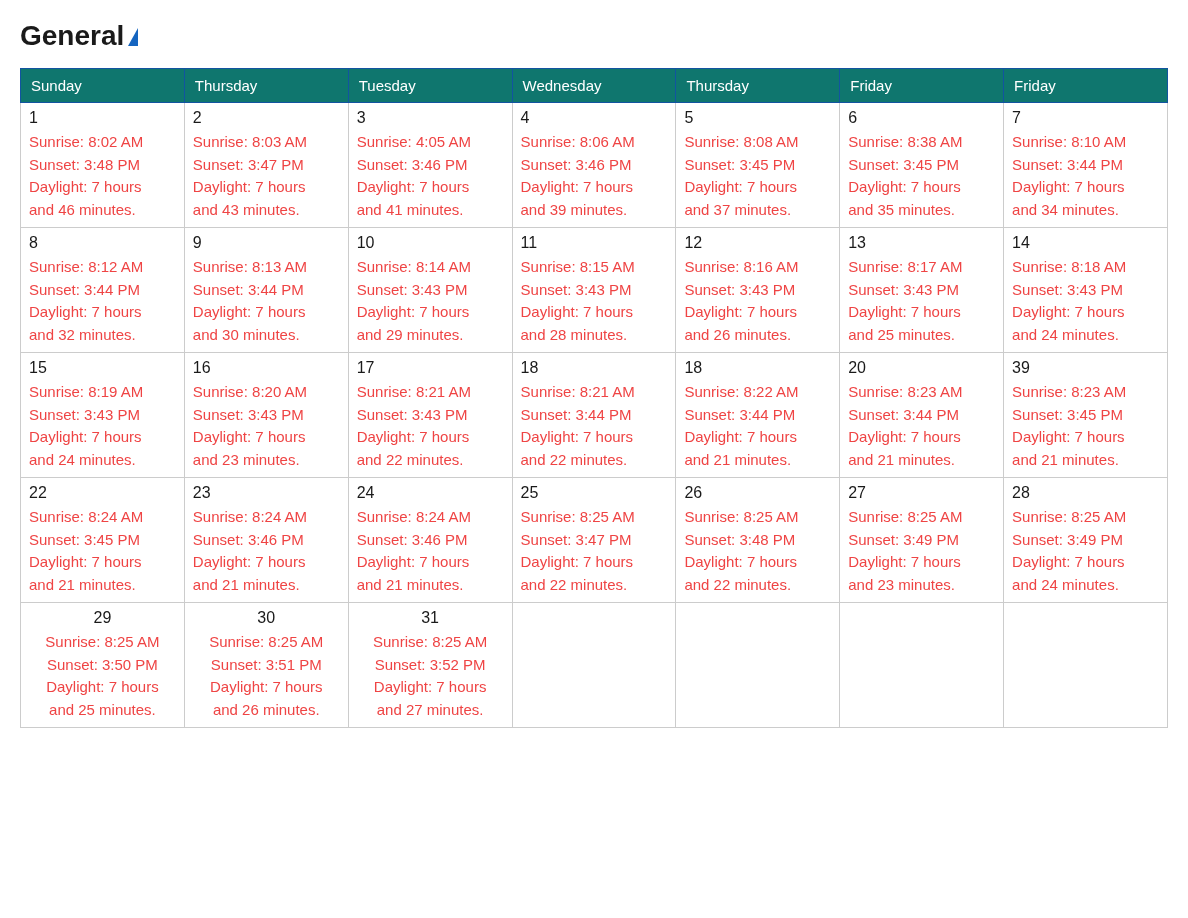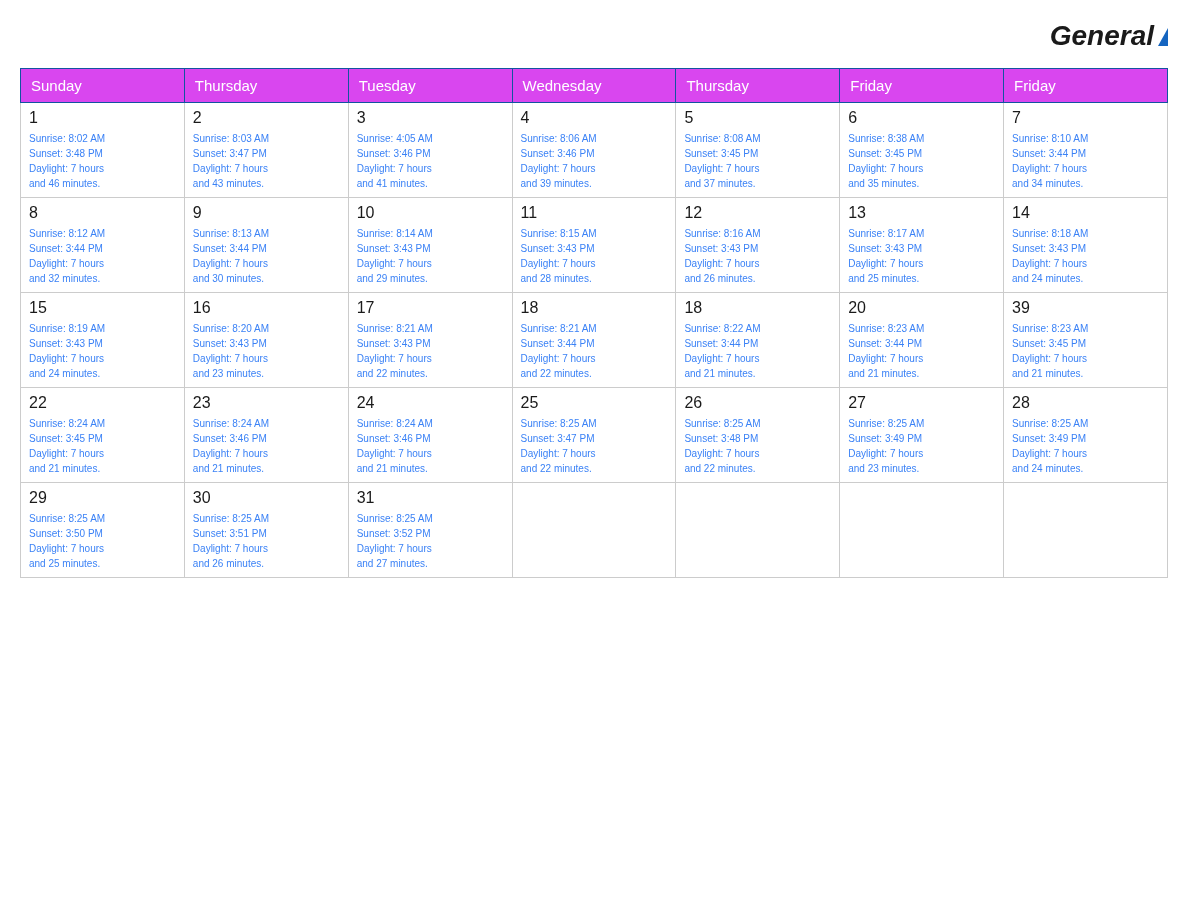--- a/index.html
+++ b/index.html
@@ -5,24 +5,23 @@
     * { margin: 0; padding: 0; box-sizing: border-box; }
     body {
       font-family: Arial, sans-serif;
       background: #fff;
       width: 1188px;
       min-height: 918px;
       padding: 20px;
     }
     .header {
       display: flex;
-      justify-content: flex-end;
+      justify-content: flex-start;
       align-items: flex-start;
       margin-bottom: 20px;
-      font-style: italic;
     }
     .logo {
       display: flex;
       flex-direction: column;
       align-items: flex-start;
     }
     .logo-general {
       font-size: 28px;
       font-weight: bold;
       color: #1a1a1a;
@@ -59,21 +58,21 @@
       font-size: 22px;
       color: #444;
       margin-top: 4px;
     }
     .calendar {
       width: 100%;
       border-collapse: collapse;
       border: 1px solid #aaa;
     }
     .calendar th {
-      background: #d946ef;
+      background: #0f766e;
       color: #fff;
       padding: 8px 10px;
       font-size: 15px;
       font-weight: normal;
       text-align: left;
       border: 1px solid #1254a0;
     }
     .calendar td {
       border: 1px solid #ccc;
       vertical-align: top;
@@ -82,29 +81,30 @@
       min-height: 110px;
     }
     .day-num {
       font-size: 16px;
       font-weight: normal;
       color: #1a1a1a;
       margin-bottom: 4px;
       display: block;
     }
     .day-info {
-      font-size: 10px;
-      color: #3b82f6;
+      font-size: 15px;
+      color: #ef4444;
       line-height: 1.5;
     }
     .empty-cell {
       background: #fff;
     }
     tr:last-child td {
       min-height: 110px;
+      text-align: center;
     }
   </style>
 </head>
 <body>
 
 <div class="header">
   <div class="logo">
     <div class="logo-general">
       <span>General</span>
         <span class="logo-triangle"></span>

